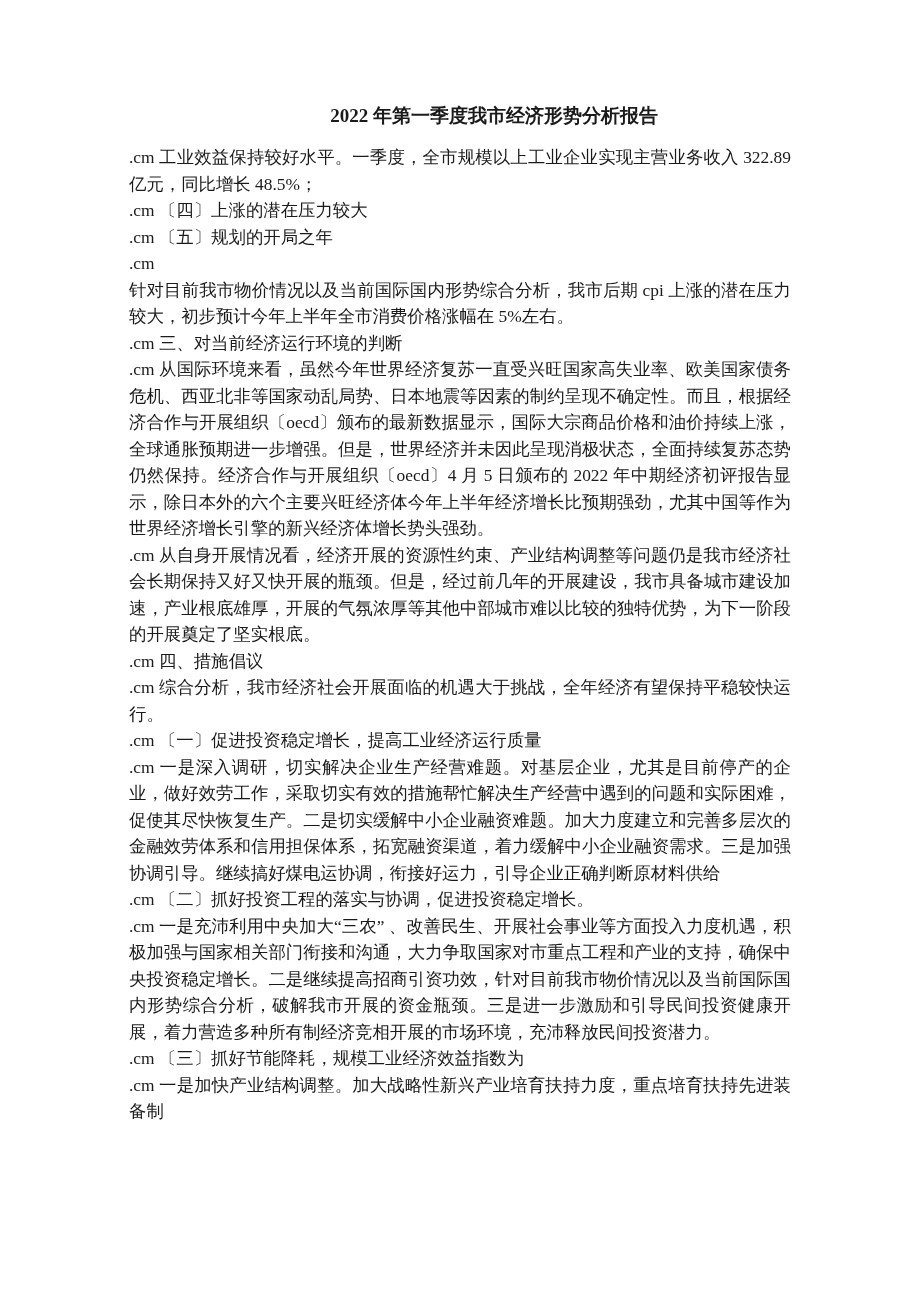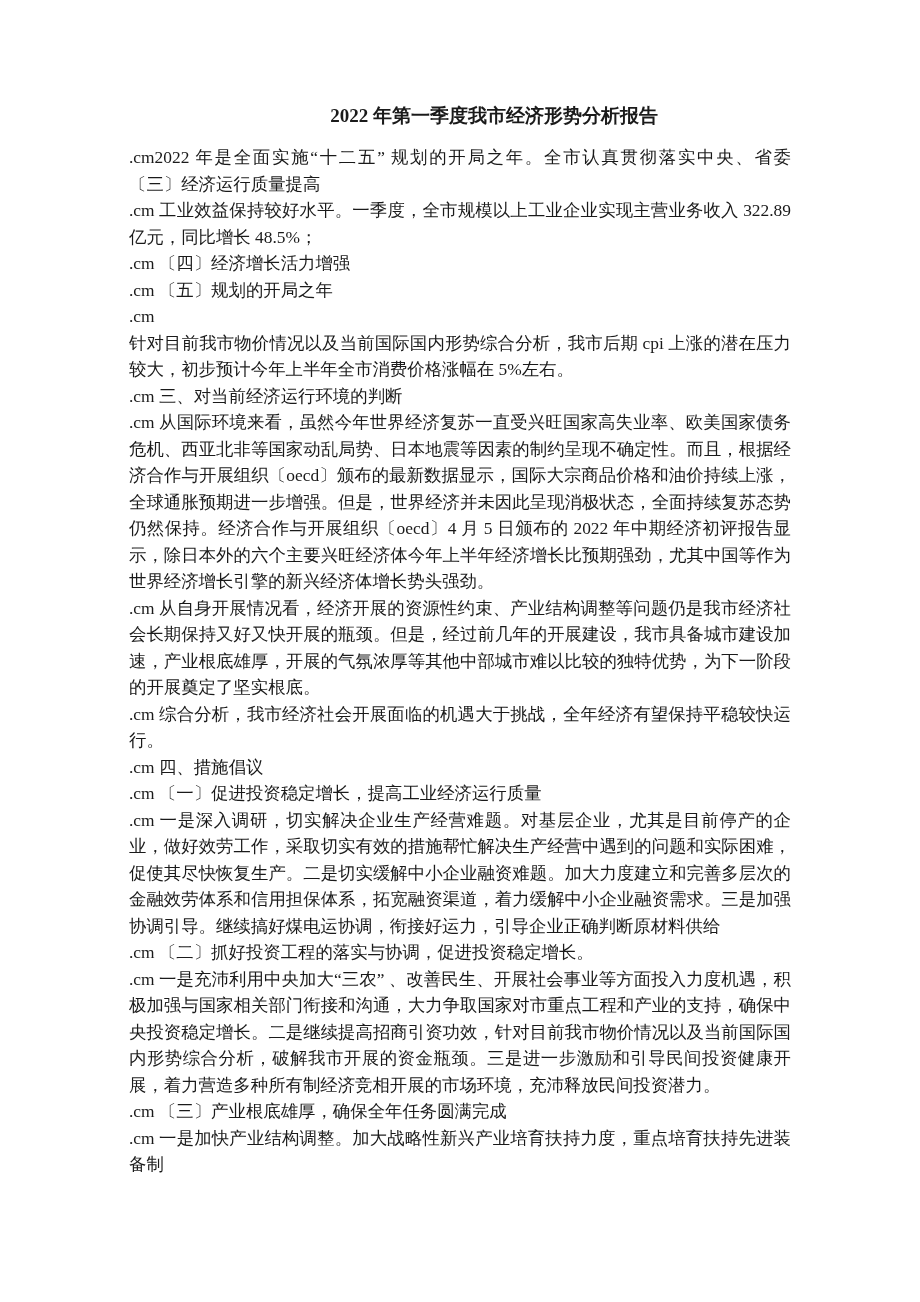--- a/index.html
+++ b/index.html
@@ -36,31 +36,30 @@
     text-justify: inter-ideograph;
     word-wrap: break-word;
   }
 </style>
 </head>
 <body>
 
 <div class="page">
   <h1 class="doc-title">2022 年第一季度我市经济形势分析报告</h1>
   <div class="doc-body">
-      <p class="para">.cm2022 年是全面实施“十二五” 规划的开局之年。全市认真贯彻落实中央、省委　〔三〕经济运行质量提高</p>
       <p class="para">.cm 工业效益保持较好水平。一季度，全市规模以上工业企业实现主营业务收入 322.89 亿元，同比增长 48.5%；</p>
-      <p class="para">.cm 〔四〕经济增长活力增强</p>
+      <p class="para">.cm 〔四〕上涨的潜在压力较大</p>
       <p class="para">.cm 〔五〕规划的开局之年</p>
       <p class="para">.cm</p>
       <p class="para">针对目前我市物价情况以及当前国际国内形势综合分析，我市后期 cpi 上涨的潜在压力较大，初步预计今年上半年全市消费价格涨幅在 5%左右。</p>
       <p class="para">.cm 三、对当前经济运行环境的判断</p>
       <p class="para">.cm 从国际环境来看，虽然今年世界经济复苏一直受兴旺国家高失业率、欧美国家债务危机、西亚北非等国家动乱局势、日本地震等因素的制约呈现不确定性。而且，根据经济合作与开展组织〔oecd〕颁布的最新数据显示，国际大宗商品价格和油价持续上涨，全球通胀预期进一步增强。但是，世界经济并未因此呈现消极状态，全面持续复苏态势仍然保持。经济合作与开展组织〔oecd〕4 月 5 日颁布的 2022 年中期经济初评报告显示，除日本外的六个主要兴旺经济体今年上半年经济增长比预期强劲，尤其中国等作为世界经济增长引擎的新兴经济体增长势头强劲。</p>
       <p class="para">.cm 从自身开展情况看，经济开展的资源性约束、产业结构调整等问题仍是我市经济社会长期保持又好又快开展的瓶颈。但是，经过前几年的开展建设，我市具备城市建设加速，产业根底雄厚，开展的气氛浓厚等其他中部城市难以比较的独特优势，为下一阶段的开展奠定了坚实根底。</p>
+      <p class="para">.cm 四、措施倡议</p>
       <p class="para">.cm 综合分析，我市经济社会开展面临的机遇大于挑战，全年经济有望保持平稳较快运行。</p>
-      <p class="para">.cm 四、措施倡议</p>
       <p class="para">.cm 〔一〕促进投资稳定增长，提高工业经济运行质量</p>
       <p class="para">.cm 一是深入调研，切实解决企业生产经营难题。对基层企业，尤其是目前停产的企业，做好效劳工作，采取切实有效的措施帮忙解决生产经营中遇到的问题和实际困难，促使其尽快恢复生产。二是切实缓解中小企业融资难题。加大力度建立和完善多层次的金融效劳体系和信用担保体系，拓宽融资渠道，着力缓解中小企业融资需求。三是加强协调引导。继续搞好煤电运协调，衔接好运力，引导企业正确判断原材料供给</p>
       <p class="para">.cm 〔二〕抓好投资工程的落实与协调，促进投资稳定增长。</p>
       <p class="para">.cm 一是充沛利用中央加大“三农” 、改善民生、开展社会事业等方面投入力度机遇，积极加强与国家相关部门衔接和沟通，大力争取国家对市重点工程和产业的支持，确保中央投资稳定增长。二是继续提高招商引资功效，针对目前我市物价情况以及当前国际国内形势综合分析，破解我市开展的资金瓶颈。三是进一步激励和引导民间投资健康开展，着力营造多种所有制经济竞相开展的市场环境，充沛释放民间投资潜力。</p>
-      <p class="para">.cm 〔三〕产业根底雄厚，确保全年任务圆满完成</p>
+      <p class="para">.cm 〔三〕抓好节能降耗，规模工业经济效益指数为</p>
       <p class="para">.cm 一是加快产业结构调整。加大战略性新兴产业培育扶持力度，重点培育扶持先进装备制</p>
     </div>
 </div>
 
 </body></html>

